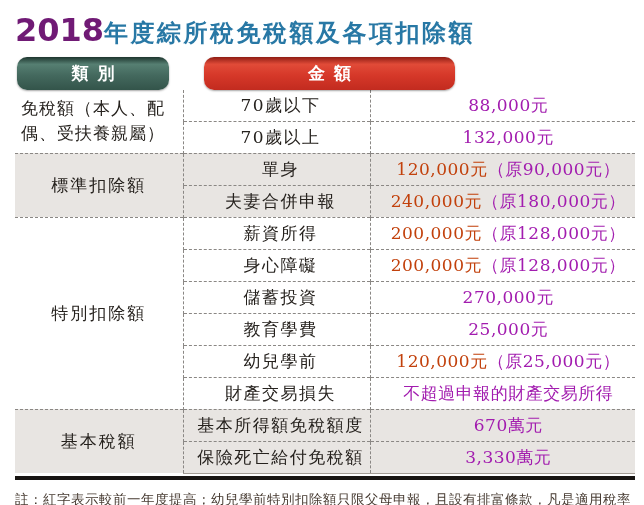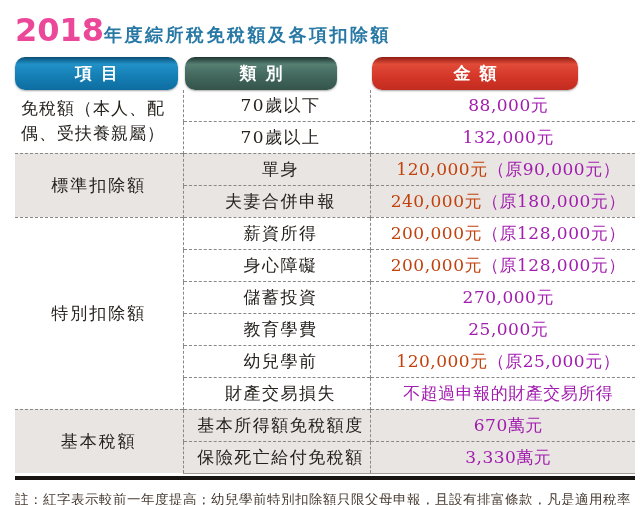--- a/index.html
+++ b/index.html
@@ -6,45 +6,45 @@
   body {
     width:644px; height:505px; overflow:hidden; background:#ffffff;
     font-family:"DejaVu Serif","Liberation Serif",serif;
   }
   .page { padding:10px 14px 0 15px; }
 
   
   .title { margin:2px 0 8px 0; white-space:nowrap; line-height:1.15; }
   .title .year {
     font-family:"DejaVu Sans","Liberation Sans",sans-serif;
-    font-weight:bold; font-size:32px; color:#ec4899; letter-spacing:0;
+    font-weight:bold; font-size:32px; color:#701a75; letter-spacing:0;
   }
   .title .rest {
-    font-size:18px; color:#2878a5; font-weight:600; letter-spacing:2.5px;
+    font-size:24px; color:#2878a5; font-weight:600; letter-spacing:2.5px;
   }
 
   
   .header-row { display:flex; width:620px; }
   .hcell-1 { width:168px; } .hcell-2 { width:187px; } .hcell-3 { width:265px; }
   .hbtn {
     height:33px; border-radius:10px; display:flex; align-items:center;
     justify-content:center; color:#ffffff; font-size:17px;
     letter-spacing:9px; text-indent:9px; font-weight:600;
     box-shadow:0 1px 2px rgba(0,0,0,0.35);
   }
   .hbtn-item {
     width:163px;
     background:linear-gradient(180deg,#0a4f76 0%,#2191c7 22%,#1580b6 55%,#0e6da0 100%);
   }
   .hbtn-category {
     width:152px; margin-left:2px;
     background:linear-gradient(180deg,#1d352e 0%,#567f72 22%,#44695e 55%,#33544a 100%);
   }
   .hbtn-amount {
-    width:206px; margin-left:2px;
+    width:251px; margin-left:2px;
     background:linear-gradient(180deg,#8f1d14 0%,#e14b38 22%,#d63829 55%,#c22b1f 100%);
   }
 
   
   .table-wrap { width:620px; border-bottom:4px solid #171412; padding-bottom:2px; }
   table.tax { width:620px; border-collapse:collapse; table-layout:fixed; }
   td { height:29px; vertical-align:middle; color:#26221e; font-size:17px;text-align:center; }
   td.item   { text-align:center; letter-spacing:2px; padding:0 4px; }
   td.item.left { text-align:left; letter-spacing:1px; padding:0 4px 0 6px; line-height:1.5; }
   td.category {
@@ -68,23 +68,20 @@
 </head>
 <body>
 
 <div class="page">
 
   <div class="title">
     <span class="year">2018</span><span class="rest">年度綜所稅免稅額及各項扣除額</span>
   </div>
 
   <div class="header-row">
-    <div class="hcell-1">
-      <div class="hbtn hbtn-item">項目</div>
-    </div>
     <div class="hcell-2">
       <div class="hbtn hbtn-category">類別</div>
     </div>
     <div class="hcell-3">
       <div class="hbtn hbtn-amount">金額</div>
     </div>
   </div>
 
   <div class="table-wrap">
     <table class="tax">

